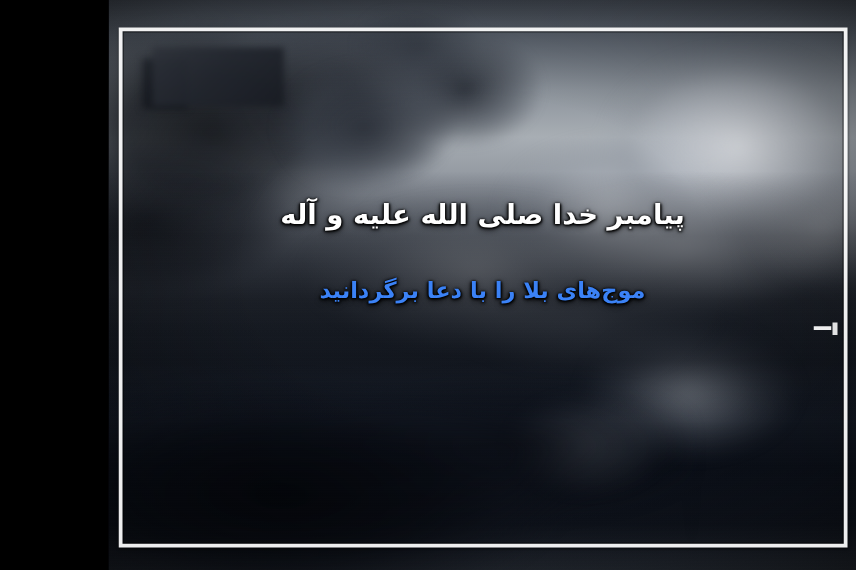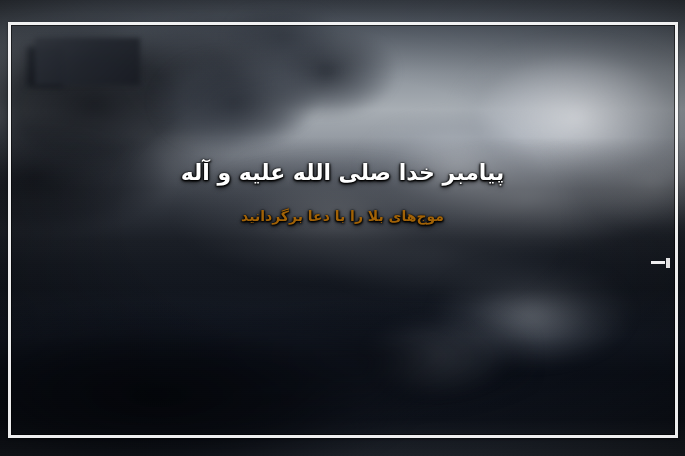--- a/index.html
+++ b/index.html
@@ -7,21 +7,21 @@
     margin: 0;
     padding: 0;
     background: #000;
   }
   body {
     font-family: "DejaVu Sans", "Liberation Sans", sans-serif;
   }
 
   #frame {
     position: relative;
-    width: 685px;
+    width: 598px;
     height: 456px;
     overflow: hidden;
     background: #05070c;
   }
 
   
   .sky-base {
     position: absolute;
     inset: 0;
     background:
@@ -235,23 +235,23 @@
     font-size: 22px;
     color: #ffffff;
     text-shadow:
       0 0 2px rgba(0,0,0,0.95),
       1px 1px 2px rgba(0,0,0,0.95),
       -1px 1px 2px rgba(0,0,0,0.85),
       0 2px 5px rgba(0,0,0,0.8);
   }
 
   .line-translation {
-    font-size: 14px;
-    color: #a16207;
-    margin-top: 10px;
+    font-size: 18px;
+    color: #3b82f6;
+    margin-top: 24px;
     text-shadow:
       0 0 2px rgba(0,0,0,0.95),
       1px 1px 2px rgba(0,0,0,0.95),
       -1px 1px 2px rgba(0,0,0,0.9),
       0 2px 5px rgba(0,0,0,0.85);
   }
 
   .noise {
     position: absolute;
     inset: 0;

